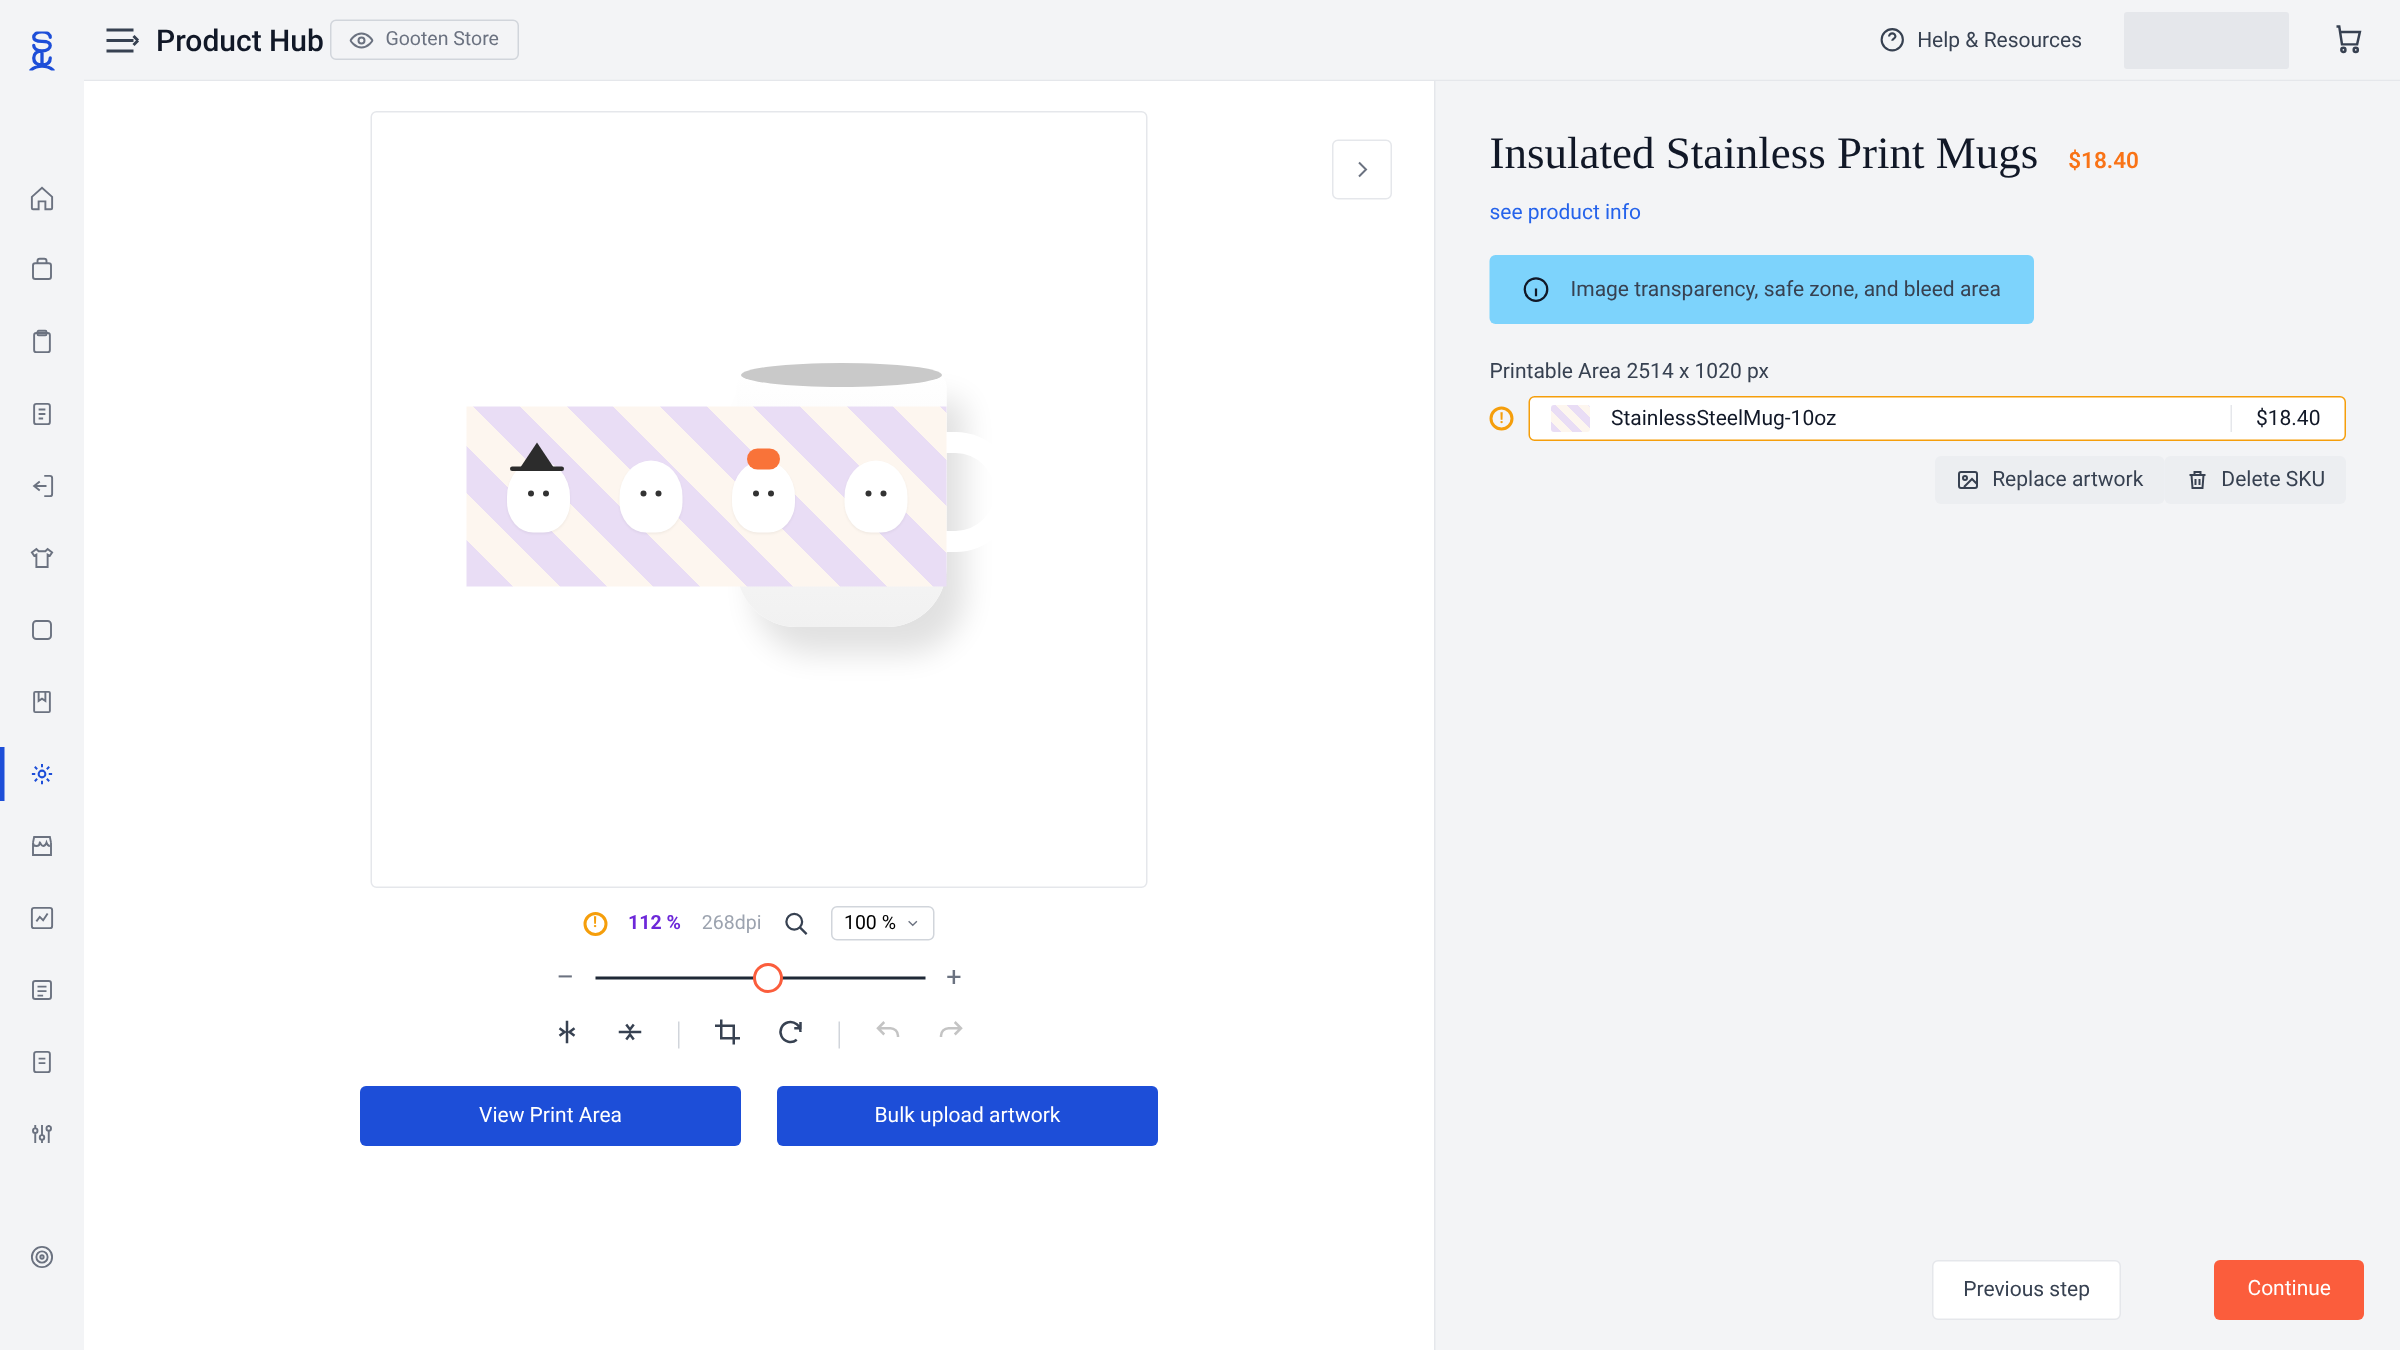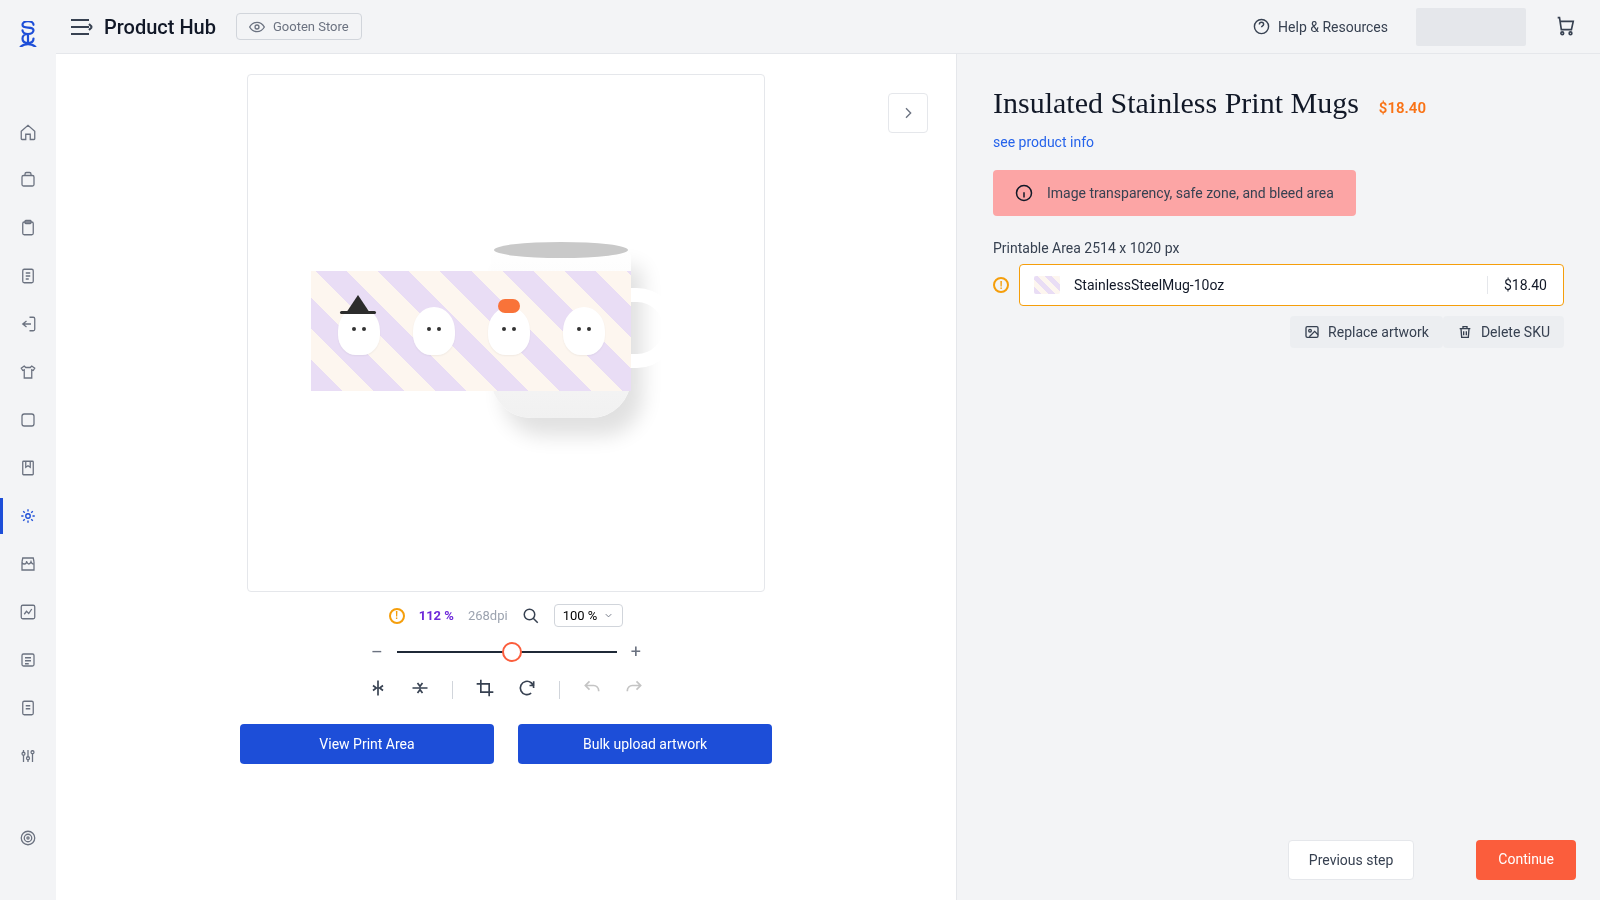--- a/index.html
+++ b/index.html
@@ -94,21 +94,20 @@
     .store-badge {
       display: flex;
       align-items: center;
       gap: 8px;
       padding: 5px 12px;
       border: 1px solid #d1d5db;
       border-radius: 4px;
       font-size: 13px;
       color: #6b7280;
       cursor: pointer;
-      margin-left: 16px;
     }
     .topbar-spacer { flex: 1; }
     .help-btn {
       display: flex;
       align-items: center;
       gap: 8px;
       font-size: 14px;
       color: #374151;
       cursor: pointer;
     }
@@ -296,33 +295,33 @@
     }
     .prod-price {
       font-size: 15px; font-weight: 600; color: #f97316;
     }
     .info-link {
       margin-top: 14px; font-size: 14px; color: #2563eb; cursor: pointer;
     }
     .info-bar {
       margin-top: 20px;
       display: inline-flex; align-items: center; gap: 14px;
-      background: #fca5a5; border-radius: 4px;
+      background: #7dd3fc; border-radius: 4px;
       padding: 14px 22px; font-size: 14px; color: #374151;
       width: fit-content;
     }
     .area-label { margin-top: 24px; font-size: 14px; color: #374151; }
     .sku-row {
       margin-top: 8px;
       display: flex; align-items: center; gap: 10px;
     }
     .sku-box {
       flex: 1; display: flex; align-items: center;
       border: 1px solid #f59e0b; border-radius: 4px;
-      background: #fff; height: 42px;
+      background: #fff; height: 30px;
     }
     .sku-left {
       flex: 1; display: flex; align-items: center; gap: 14px;
       padding: 0 14px;
       border-right: 1px solid #e5e7eb;
     }
     .sku-thumb {
       width: 26px; height: 18px;
       background: repeating-linear-gradient(45deg,#e9ddf5 0 5px,#fdf6ef 5px 10px);
       border-radius: 2px;

